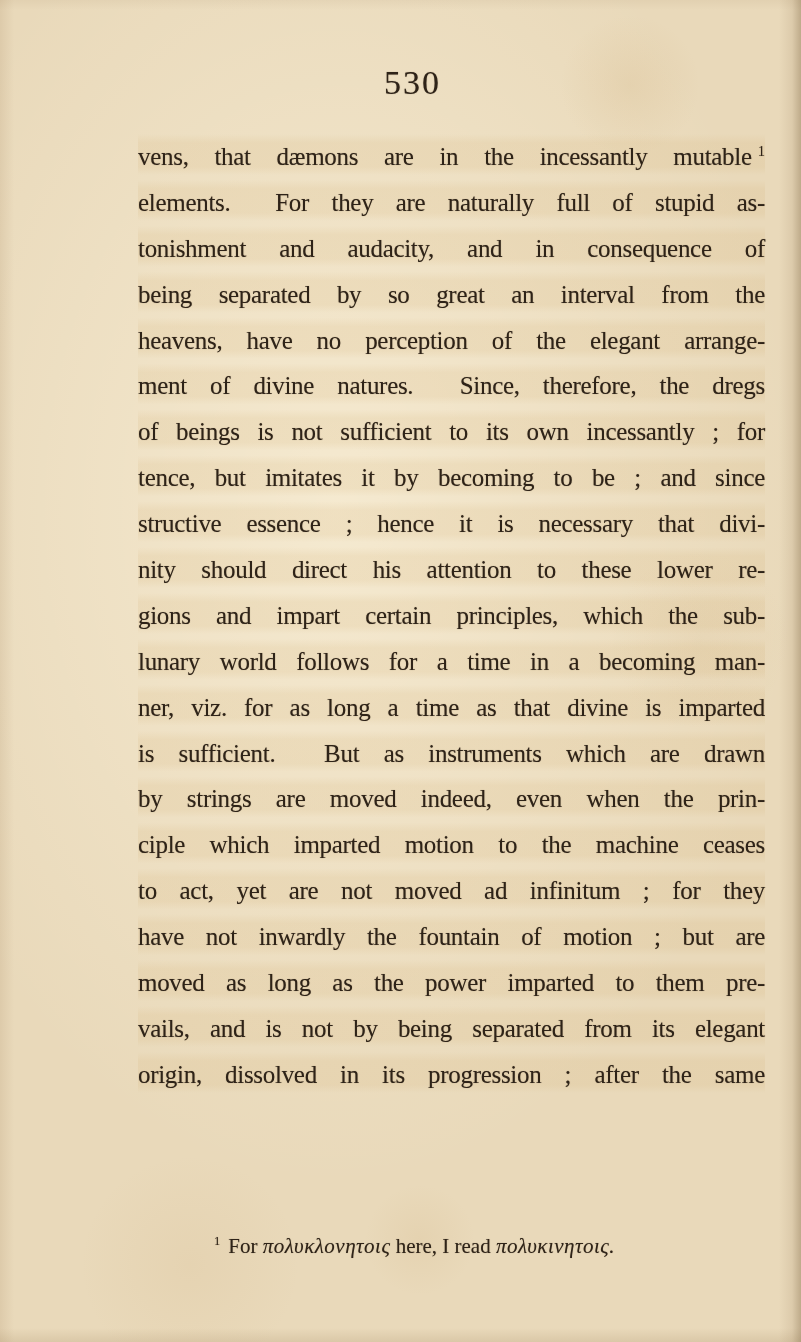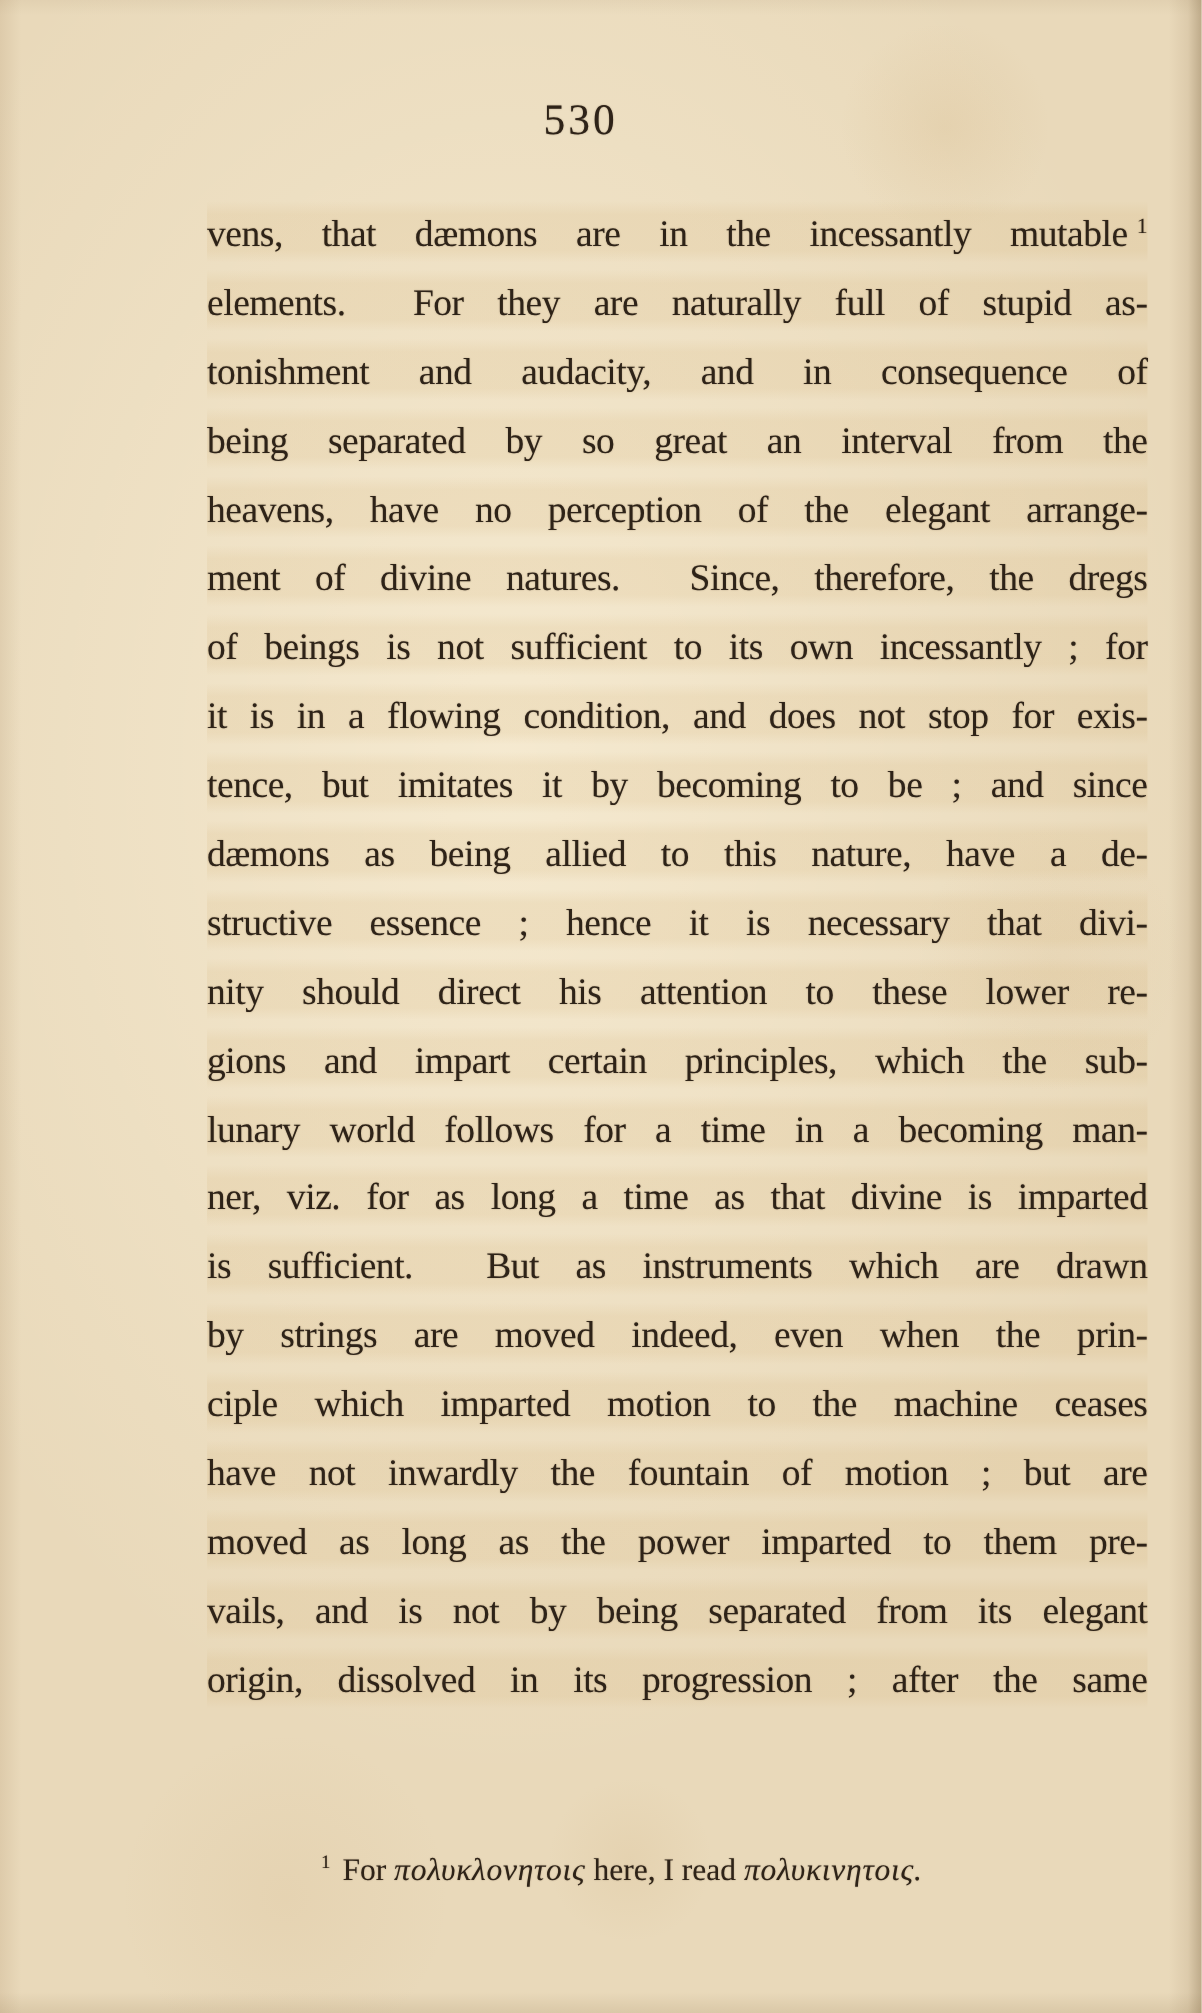--- a/index.html
+++ b/index.html
@@ -27,24 +27,24 @@
       radial-gradient(circle 70px at 630px 85px, rgba(190,145,80,0.12), rgba(190,145,80,0) 70px),
       radial-gradient(circle 110px at 190px 1265px, rgba(185,140,80,0.08), rgba(185,140,80,0) 110px),
       radial-gradient(circle 90px at 700px 640px, rgba(185,140,80,0.07), rgba(185,140,80,0) 90px),
       radial-gradient(circle 55px at 420px 1240px, rgba(190,150,90,0.10), rgba(190,150,90,0) 55px),
       
       radial-gradient(ellipse 620px 900px at 42% 38%, rgba(255,247,226,0.55), rgba(255,247,226,0) 75%);
   }
 
   .page-number {
     position: absolute;
-    left: 359px; top: 64px;
+    left: 384px; top: 64px;
     width: 56px;
     text-align: center;
-    font-size: 29px;
+    font-size: 34px;
     letter-spacing: 2px;
     color: #2e2318;
     text-shadow: 0 0 1px rgba(60,40,20,0.45);
   }
 
   .body-text {
     position: absolute;
     left: 138px; top: 134px;
     width: 627px;
     font-size: 25px;
@@ -101,31 +101,30 @@
   <div class="page-number">530</div>
 
   <div class="body-text">
       <div class="line">vens, that dæmons are in the incessantly mutable<sup>1</sup></div>
       <div class="line">elements.&nbsp; For they are naturally full of stupid as-</div>
       <div class="line">tonishment and audacity, and in consequence of</div>
       <div class="line">being separated by so great an interval from the</div>
       <div class="line">heavens, have no perception of the elegant arrange-</div>
       <div class="line">ment of divine natures.&nbsp; Since, therefore, the dregs</div>
       <div class="line">of beings is not sufficient to its own incessantly ; for</div>
-      <div class="line">it is in a flowing condition, and does not stop for exis-</div>
       <div class="line">tence, but imitates it by becoming to be ; and since</div>
-      <div class="line">dæmons as being allied to this nature, have a de-</div>
       <div class="line">structive essence ; hence it is necessary that divi-</div>
       <div class="line">nity should direct his attention to these lower re-</div>
       <div class="line">gions and impart certain principles, which the sub-</div>
       <div class="line">lunary world follows for a time in a becoming man-</div>
       <div class="line">ner, viz. for as long a time as that divine is imparted</div>
       <div class="line">is sufficient.&nbsp; But as instruments which are drawn</div>
       <div class="line">by strings are moved indeed, even when the prin-</div>
       <div class="line">ciple which imparted motion to the machine ceases</div>
+      <div class="line">to act, yet are not moved ad infinitum ; for they</div>
       <div class="line">have not inwardly the fountain of motion ; but are</div>
       <div class="line">moved as long as the power imparted to them pre-</div>
       <div class="line">vails, and is not by being separated from its elegant</div>
       <div class="line">origin, dissolved in its progression ; after the same</div>
     </div>
 
   <div class="footnote"><sup>1</sup><span>For </span><span class="greek">πολυκλονητοις</span><span> here, I read </span><span class="greek">πολυκινητοις.</span></div>
 
 </div>
 

